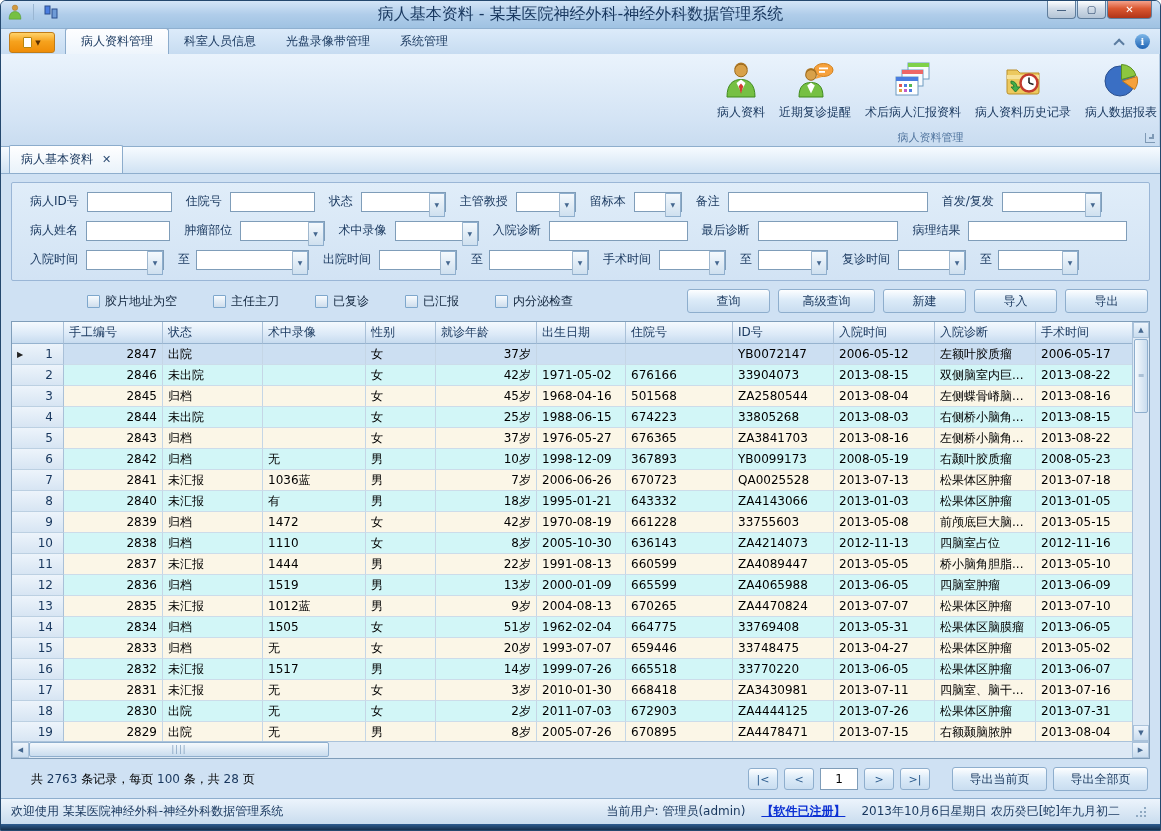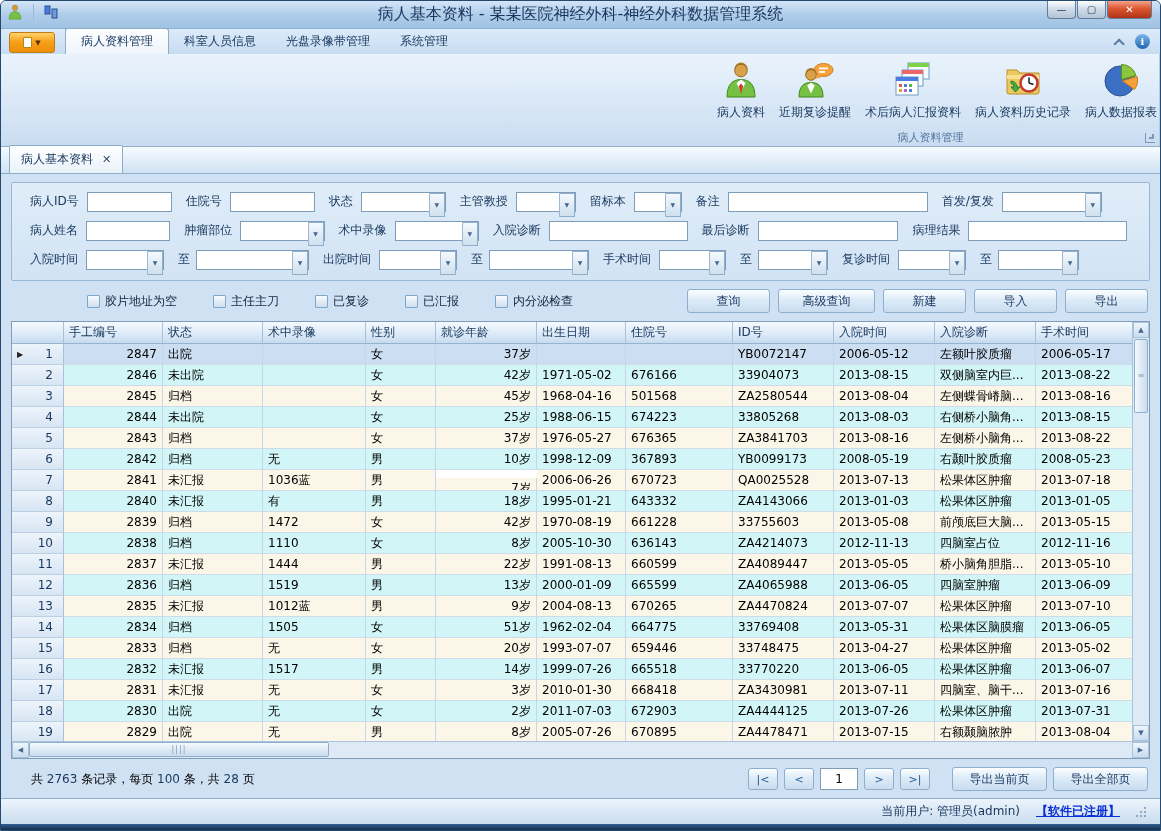--- a/index.html
+++ b/index.html
@@ -505,21 +505,21 @@
             </div>
             <div class="g-row row-odd">
               <div class="g-rowhead">
                 <span class="ind"></span>
                 <span>7</span>
               </div>
               <div class="g-cell r" style="width: 99px;">2841</div>
               <div class="g-cell" style="width: 100px;">未汇报</div>
               <div class="g-cell" style="width: 103px;">1036蓝</div>
               <div class="g-cell" style="width: 70px;">男</div>
-              <div class="g-cell r" style="width: 101px; margin-top: 8px;">7岁</div>
+              <div class="g-cell r" style="width: 101px;">7岁</div>
               <div class="g-cell" style="width: 89px;">2006-06-26</div>
               <div class="g-cell" style="width: 107px;">670723</div>
               <div class="g-cell" style="width: 101px;">QA0025528</div>
               <div class="g-cell" style="width: 101px;">2013-07-13</div>
               <div class="g-cell" style="width: 101px;">松果体区肿瘤</div>
               <div class="g-cell" style="width: 100px;">2013-07-18</div>
             </div>
             <div class="g-row row-even">
               <div class="g-rowhead">
                 <span class="ind"></span>
@@ -749,21 +749,23 @@
         <div class="btn pg-btn">&gt;|</div>
         <div class="pg-gap"></div>
         <div class="btn exp-btn">导出当前页</div>
         <div class="btn exp-btn">导出全部页</div>
       </div>
     </div>
 
   </div>
 
   <div class="statusbar">
+    <span>欢迎使用 某某医院神经外科-神经外科数据管理系统</span>
     <div class="sb-right">
       <span>当前用户: 管理员(admin)</span>
       <span class="sb-reg">【软件已注册】</span>
+      <span>2013年10月6日星期日 农历癸巳[蛇]年九月初二</span>
       <span class="grip"></span>
     </div>
   </div>
   <div class="win-bottom"></div>
 
 </div>
 
 </body></html>

